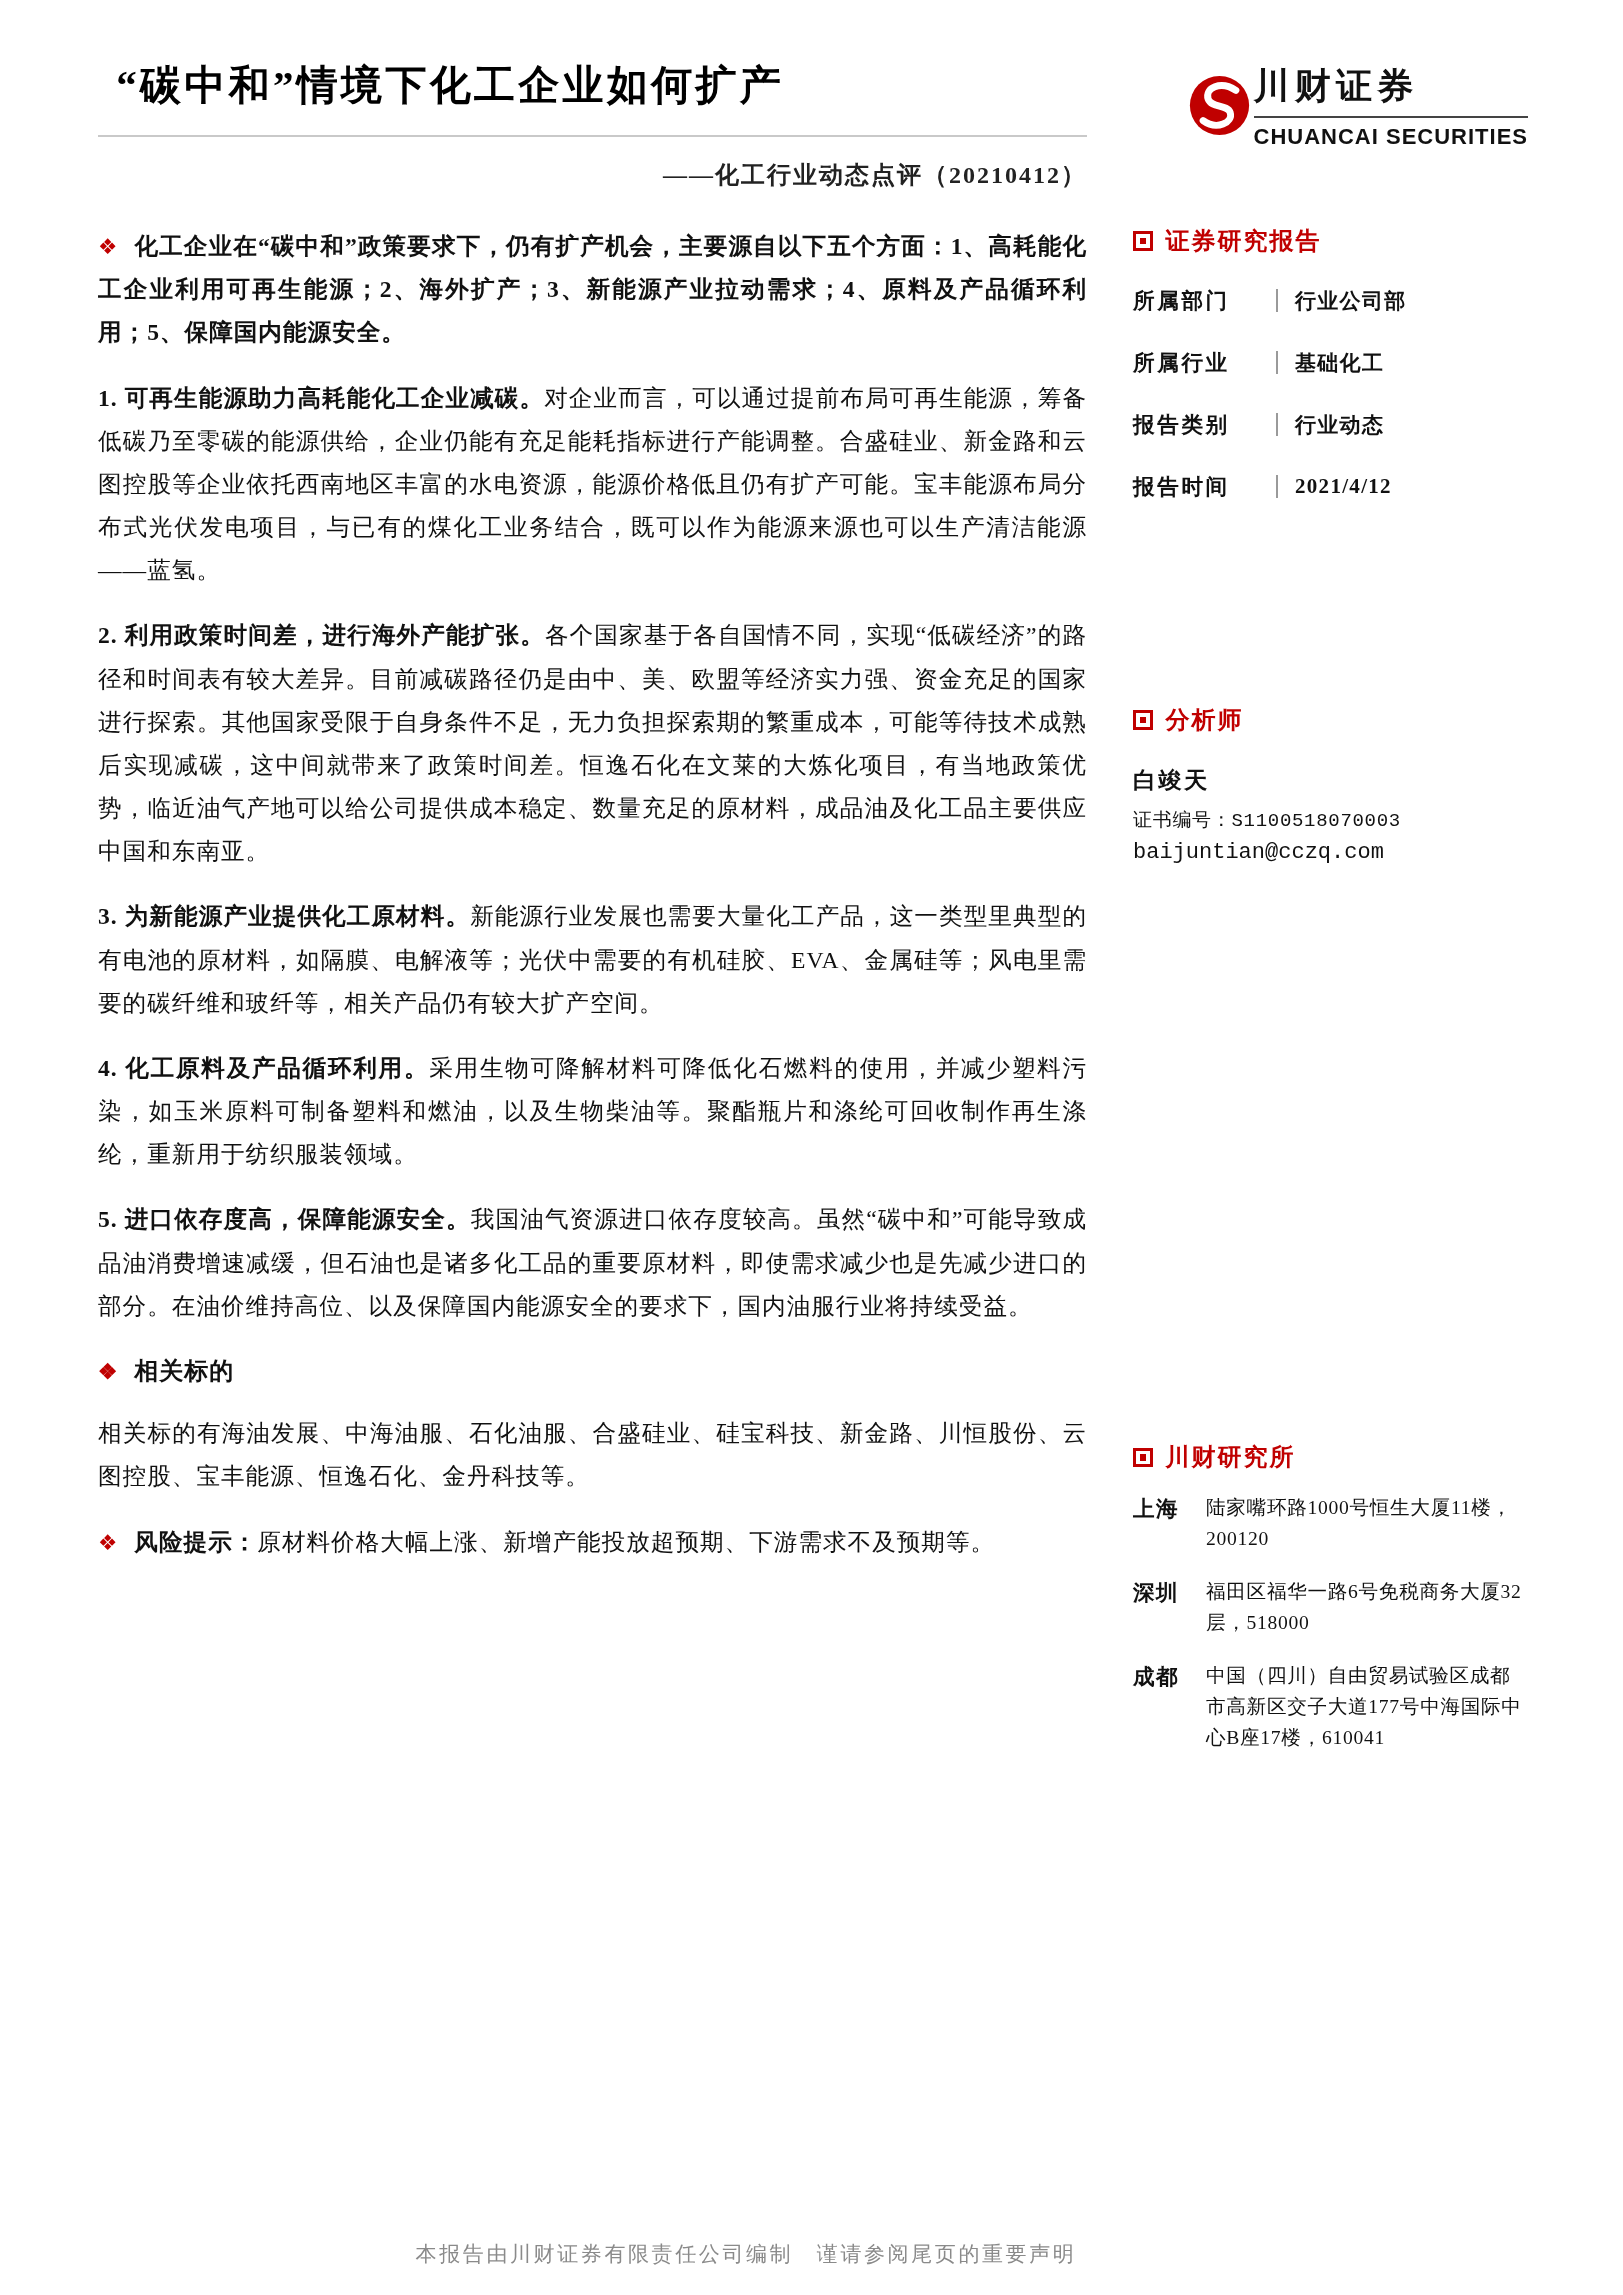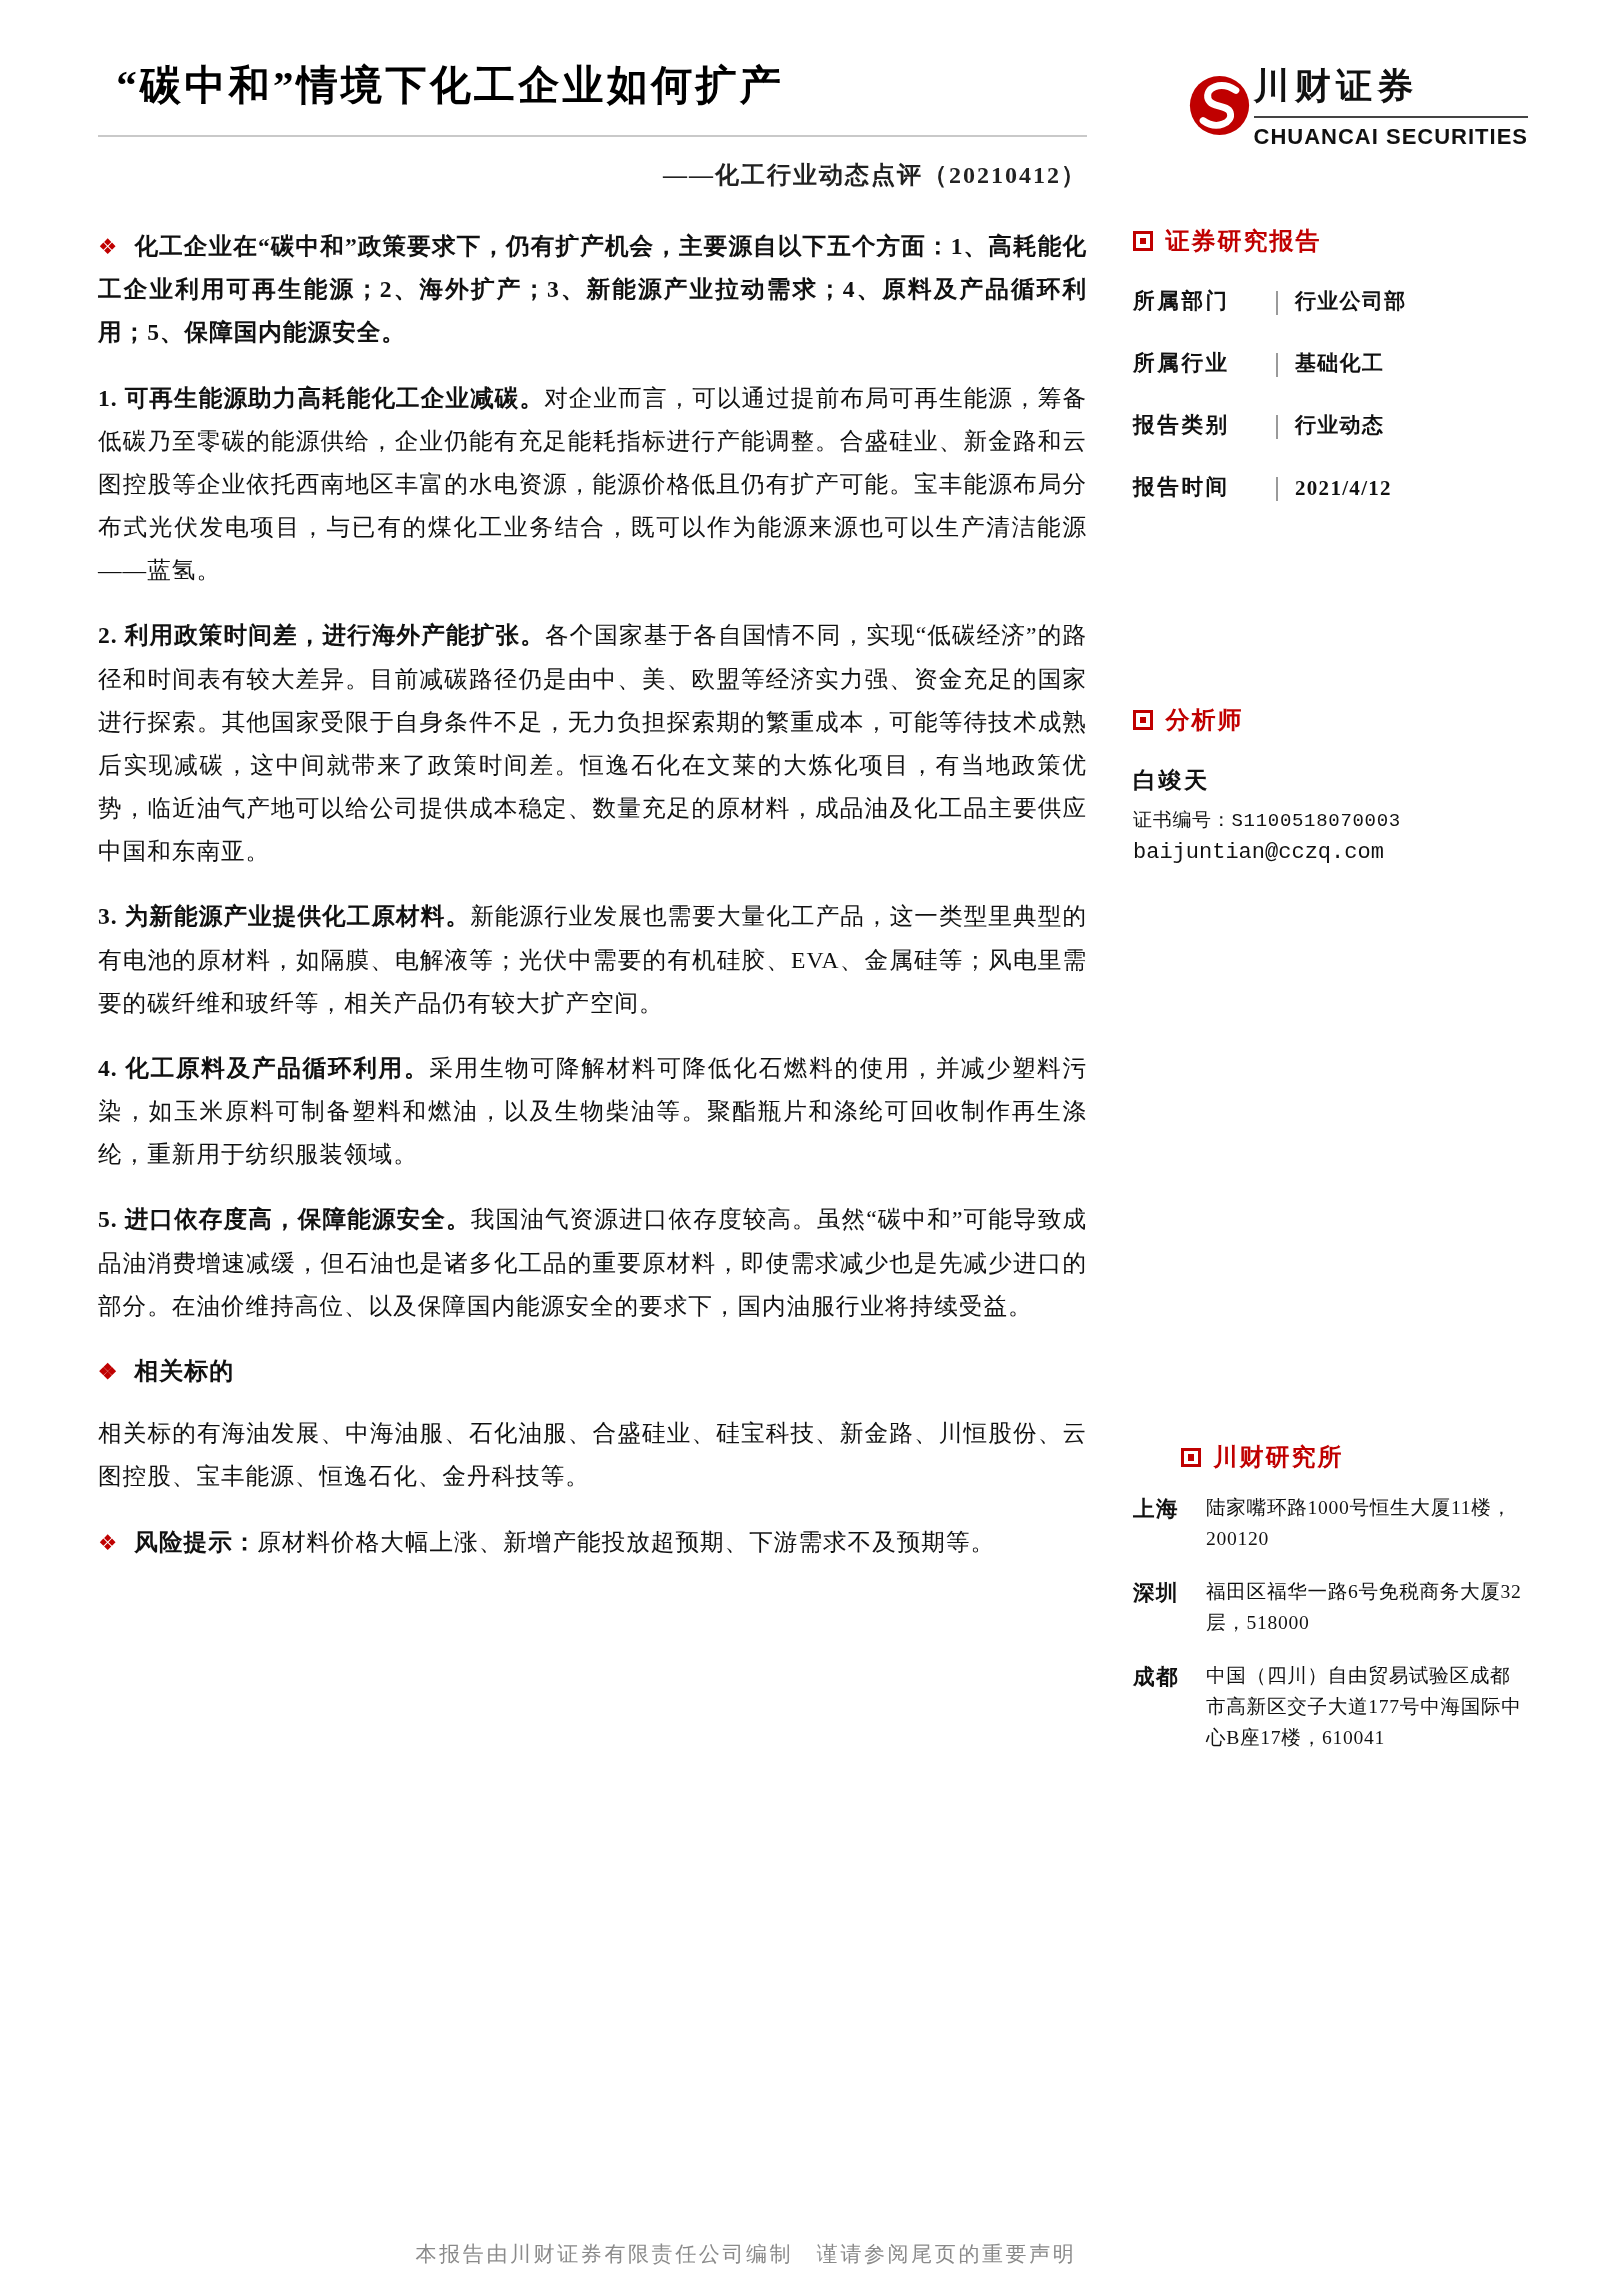--- a/index.html
+++ b/index.html
@@ -35,32 +35,32 @@
   .summary-text { font-weight:bold; }
   .lead { font-weight:bold; }
   .section-heading { font-weight:bold; font-size:24px; margin-top:17px; margin-bottom:18.3px; }
   .risk-para { margin-top:6.5px; }
 
   
   .side-heading { display:flex; align-items:center; color:#c00000; font-weight:bold; font-size:24px; letter-spacing:2px; margin-bottom:29px; }
   .side-heading .sq { width:19.6px; height:19.6px; border:3.3px solid #c00000; display:inline-flex; align-items:center; justify-content:center; margin-right:13px; flex-shrink:0; }
   .side-heading .sq-inner { width:6.5px; height:6.5px; background:#c00000; display:block; }
 
-  .field-row { display:flex; align-items:flex-end; margin-bottom:33px; }
+  .field-row { display:flex; align-items:center; margin-bottom:33px; }
   .field-label { font-weight:bold; font-size:21.6px; letter-spacing:2.6px; width:143px; flex-shrink:0; }
   .field-sep { width:0; border-left:2px solid #9a9a9a; height:23.6px; margin-right:17px; }
   .field-value { font-size:21px; letter-spacing:1.3px;font-weight:bold; }
 
   .analyst-section { margin-top:203px; }
   .analyst-name { font-weight:bold; font-size:23px; letter-spacing:2.6px; margin-bottom:10.5px; }
   .analyst-cert { font-size:19px; letter-spacing:0.7px; margin-bottom:7.9px; font-family:"Liberation Mono","DejaVu Sans Mono",monospace; }
   .analyst-email { font-size:22px; font-family:Liberation Mono, monospace; }
 
   .office-section { margin-top:576px; }
-  .office-section .side-heading { margin-bottom:19.6px;margin-left:48px; }
+  .office-section .side-heading { margin-bottom:19.6px; }
   .office-row { display:flex; margin-bottom:22px; }
   .office-city { font-weight:bold; font-size:21.6px; letter-spacing:1.3px; width:73px; flex-shrink:0; padding-top:1.3px; }
   .office-addr { font-size:19.6px; line-height:1.58; letter-spacing:0.7px; color:#111; }
 
   
   .footer { position:absolute; left:0; bottom:27.5px; width:1492px; text-align:center; color:#8a8a8a; font-size:21px; letter-spacing:2.6px; }
 </style>
 </head>
 <body>
 

